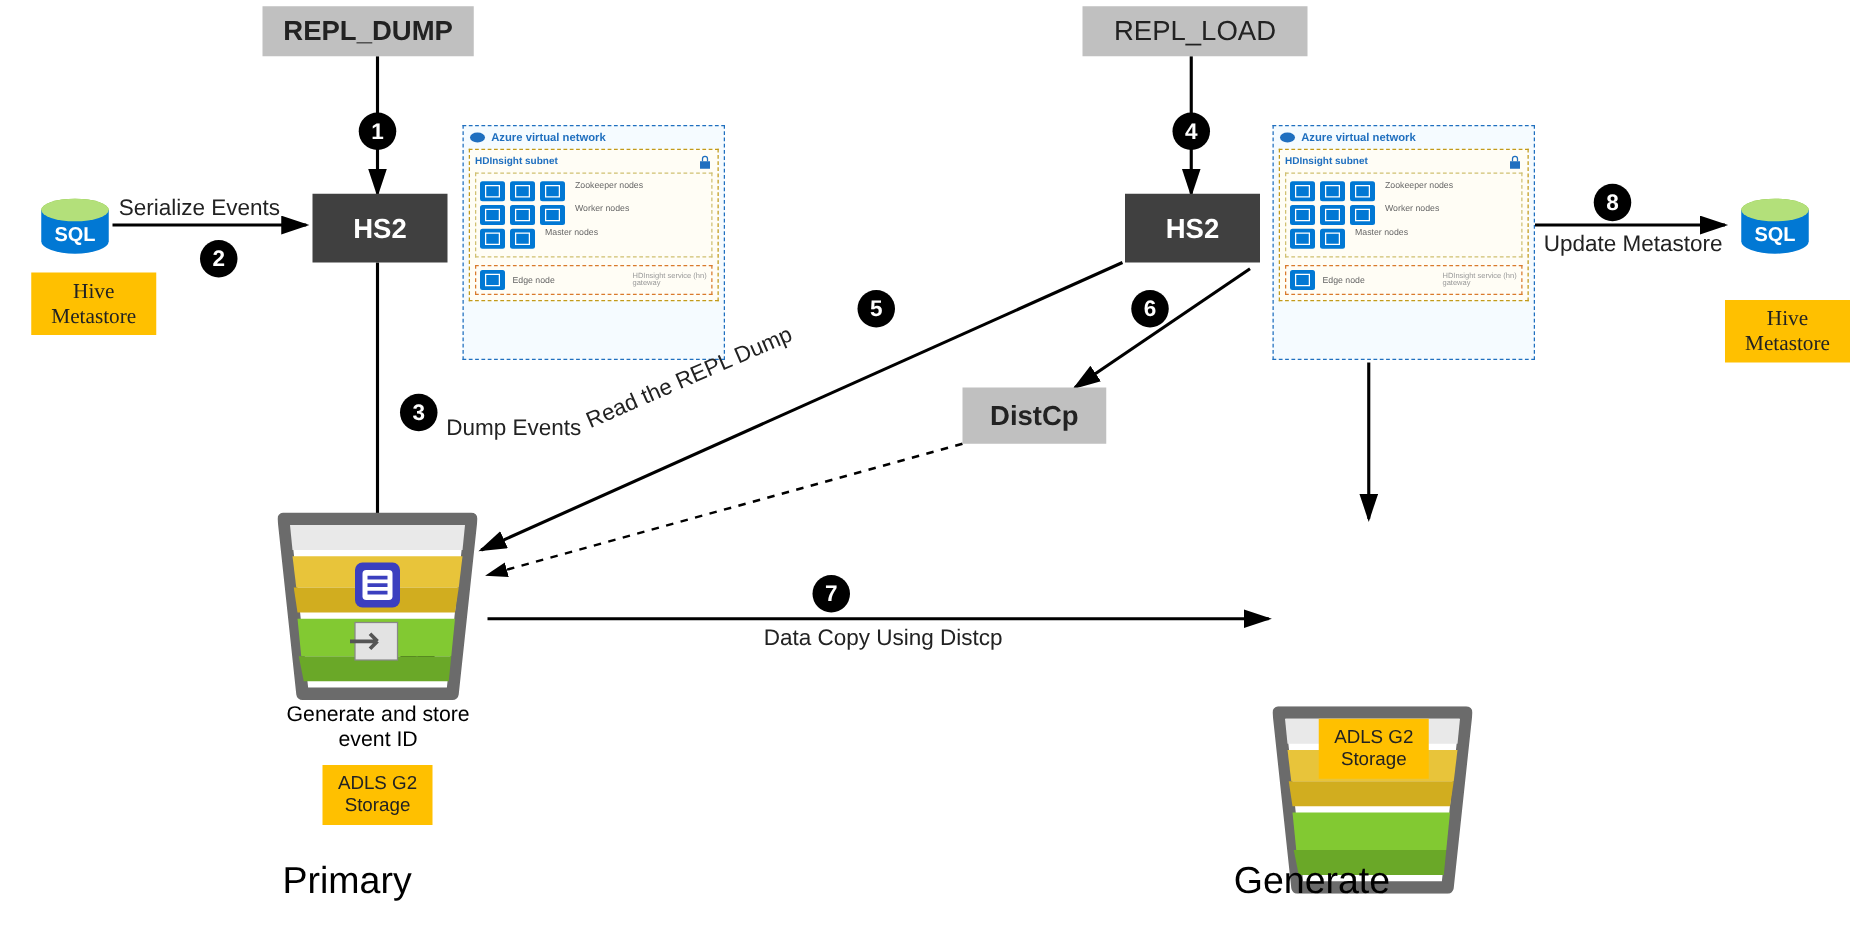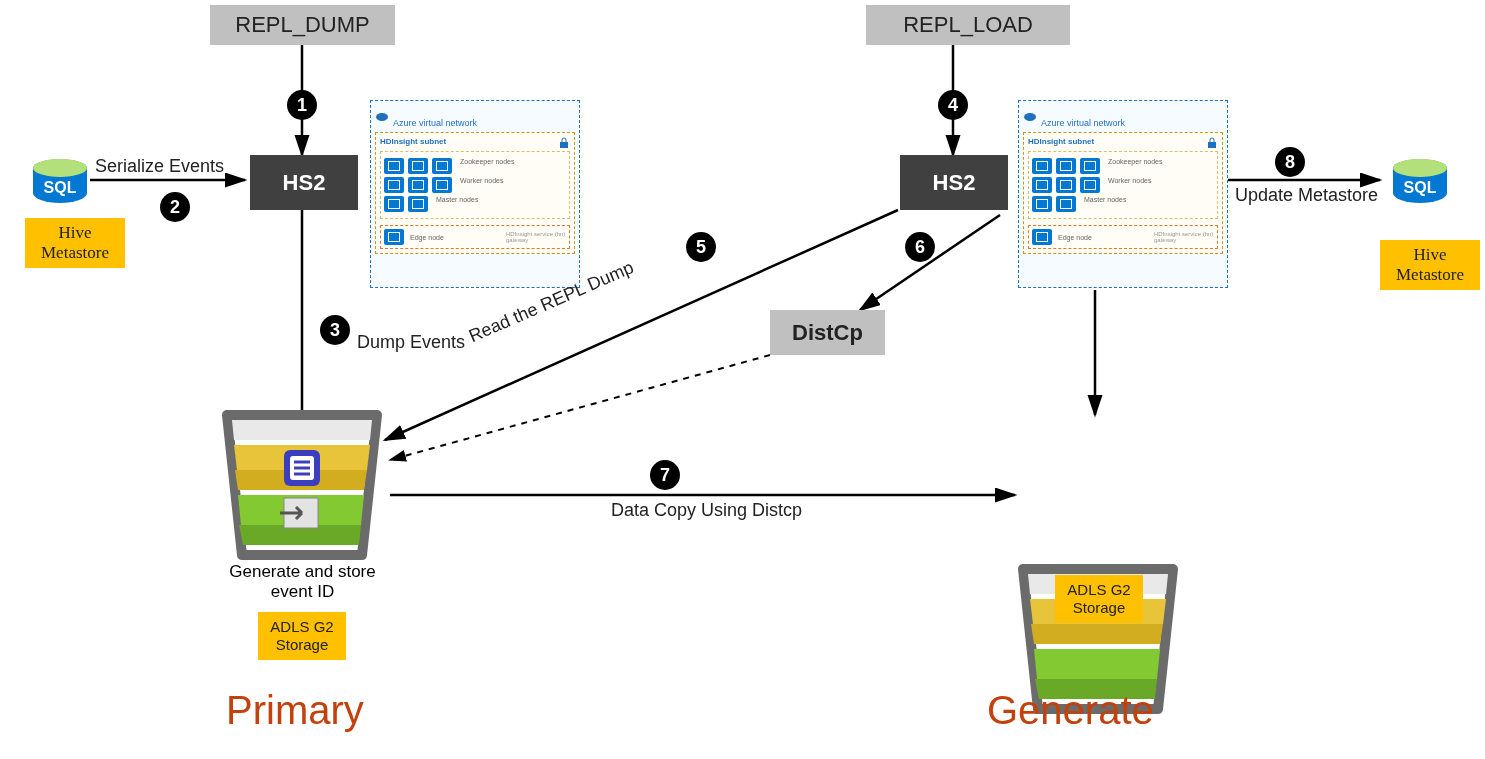--- a/index.html
+++ b/index.html
@@ -62,36 +62,35 @@
     font-size: 18px;
     display: flex;
     align-items: center;
     justify-content: center;
   }
   .label-text {
     color: #222;
     font-size: 18px;
   }
   .title-big {
-    color: #c2410c;
-    font-size: 40px;
+    color: #000000;
+    font-size: 30px;
   }
   .bucket {
     position: relative;
   }
   .vnet-box {
     border: 1.5px dashed #1f6fbf;
     background: #f5fbff;
     padding: 4px;
   }
   .vnet-title {
     color: #1f6fbf;
     font-size: 9px;
-    font-weight: normal;
-    margin-top: 13px;
+    font-weight: bold;
   }
   .vnet-inner {
     border: 1px dashed #c29a1a;
     background: #fffdf5;
     font-size: 8px;
     color: #666;
   }
   .node-row {
     display: flex;
     gap: 4px;
@@ -133,22 +132,22 @@
 
   <line x1="1000" y1="215" x2="860" y2="310" stroke="#000" stroke-width="2.5" marker-end="url(#arrow)"></line>
 
   <line x1="898" y1="210" x2="385" y2="440" stroke="#000" stroke-width="2.5" marker-end="url(#arrow)"></line>
 
   <line x1="770" y1="355" x2="390" y2="460" stroke="#000" stroke-width="2" stroke-dasharray="6,6" marker-end="url(#arrow)"></line>
 
   <line x1="390" y1="495" x2="1015" y2="495" stroke="#000" stroke-width="2.5" marker-end="url(#arrow)"></line>
 </svg>
 
-<div class="abs grey-box" style="left:210px; top:5px; width:185px; height:40px;">REPL_DUMP</div>
-<div class="abs grey-box" style="left:866px; top:5px; width:204px; height:40px;">REPL_LOAD</div>
+<div class="abs grey-box" style="left:210px; top:5px; width:169px; height:40px;font-weight:bold;">REPL_DUMP</div>
+<div class="abs grey-box" style="left:866px; top:5px; width:180px; height:40px;">REPL_LOAD</div>
 
 <div class="abs step-circle" style="left:287px; top:90px;">1</div>
 <div class="abs step-circle" style="left:160px; top:192px;">2</div>
 <div class="abs step-circle" style="left:320px; top:315px;">3</div>
 <div class="abs step-circle" style="left:938px; top:90px;">4</div>
 <div class="abs step-circle" style="left:686px; top:232px;">5</div>
 <div class="abs step-circle" style="left:905px; top:232px;">6</div>
 <div class="abs step-circle" style="left:650px; top:460px;">7</div>
 <div class="abs step-circle" style="left:1275px; top:147px;">8</div>
 <div class="abs step-circle" style="left:319px; top:504px;">9</div>

